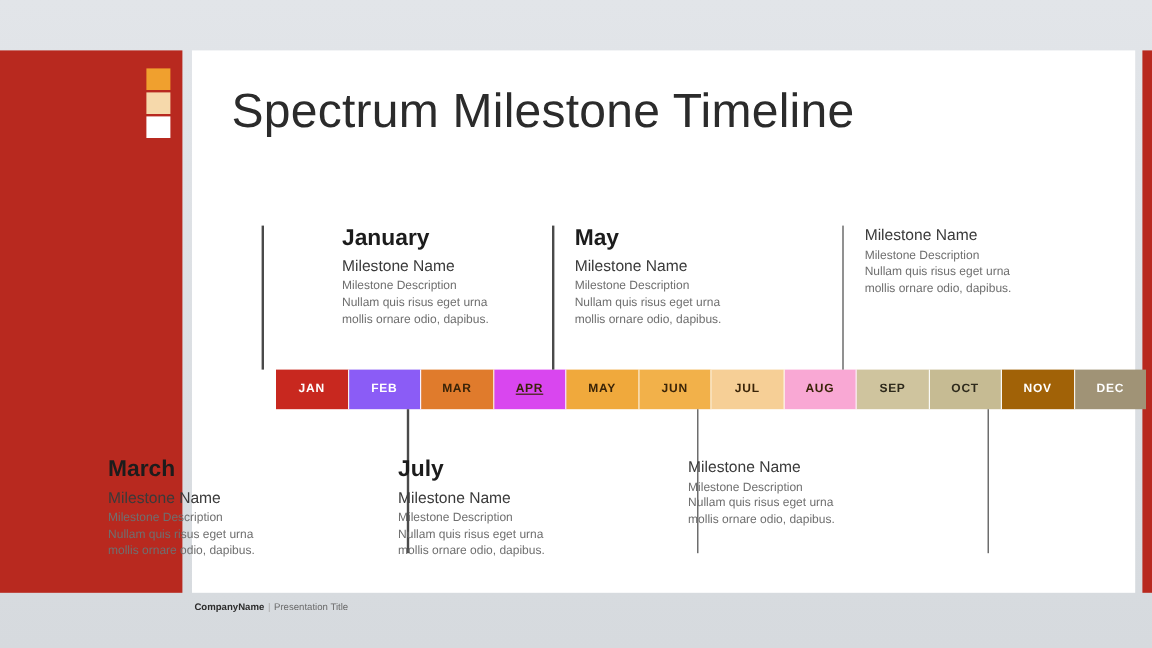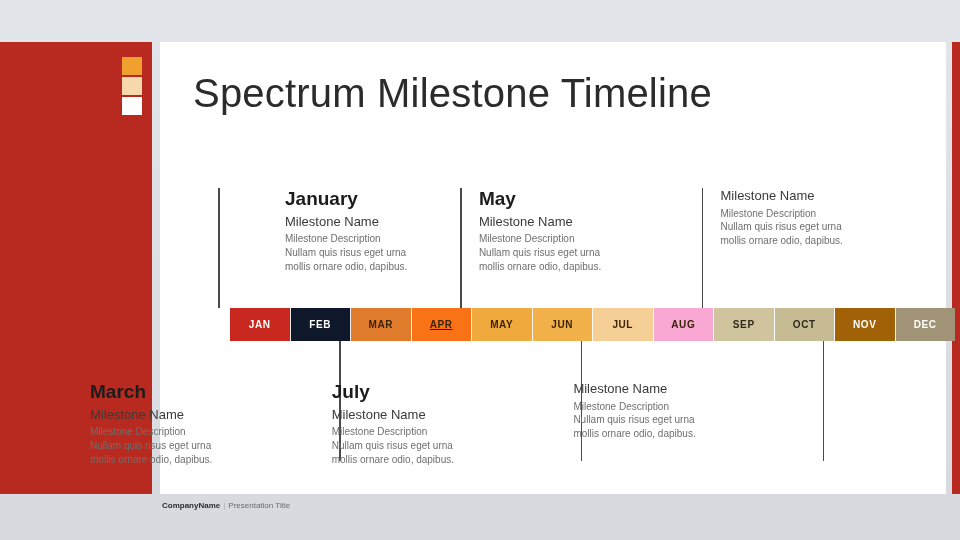--- a/index.html
+++ b/index.html
@@ -168,27 +168,27 @@
   <div class="logo-square logo-sq-2"></div>
   <div class="logo-square logo-sq-3"></div>
 </div>
 
 <div id="title">Spectrum Milestone Timeline</div>
 
 <div id="timeline-bar">
     <div class="month-cell" style="background: rgb(200, 40, 31); color: rgb(255, 255, 255);">
       <span>JAN</span>
     </div>
-    <div class="month-cell" style="background: #0f172a; color: rgb(255, 255, 255);">
+    <div class="month-cell" style="background: #8b5cf6; color: rgb(255, 255, 255);">
       <span>FEB</span>
     </div>
     <div class="month-cell" style="background: rgb(224, 123, 44); color: rgb(58, 36, 8);">
       <span>MAR</span>
     </div>
-    <div class="month-cell" style="background: #f97316; color: rgb(58, 36, 8); text-decoration: underline;">
+    <div class="month-cell" style="background: #d946ef; color: rgb(58, 36, 8); text-decoration: underline;">
       <span>APR</span>
     </div>
     <div class="month-cell" style="background: rgb(240, 169, 60); color: rgb(58, 36, 8);">
       <span>MAY</span>
     </div>
     <div class="month-cell" style="background: rgb(242, 177, 74); color: rgb(58, 36, 8);">
       <span>JUN</span>
     </div>
     <div class="month-cell" style="background: rgb(246, 207, 150); color: rgb(58, 36, 8);">
       <span>JUL</span>

